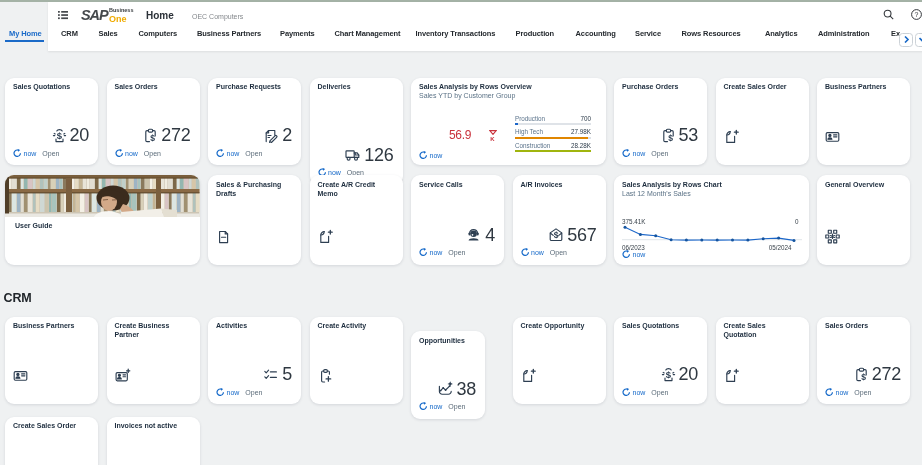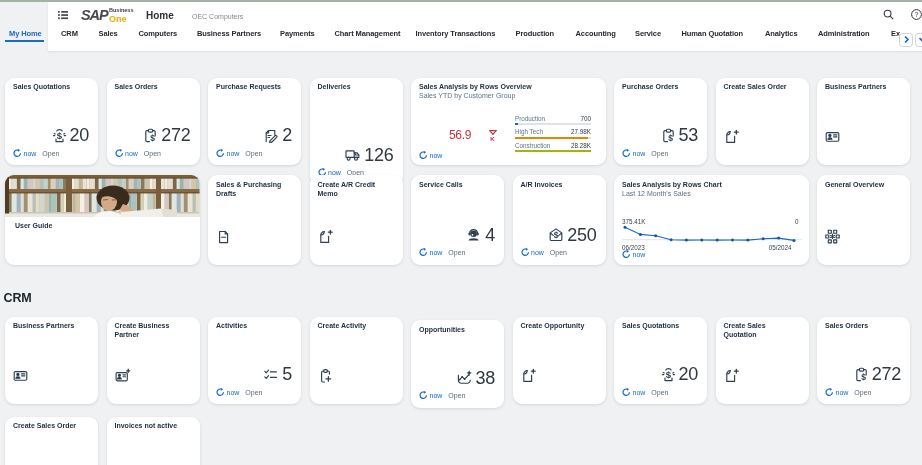--- a/index.html
+++ b/index.html
@@ -88,21 +88,21 @@
   <span style="left:61px">CRM</span>
   <span style="left:98.5px">Sales</span>
   <span style="left:138.5px">Computers</span>
   <span style="left:197px">Business Partners</span>
   <span style="left:280px">Payments</span>
   <span style="left:334.5px">Chart Management</span>
   <span style="left:415.5px">Inventory Transactions</span>
   <span style="left:515.5px">Production</span>
   <span style="left:575.5px">Accounting</span>
   <span style="left:635px">Service</span>
-  <span style="left:681.5px">Human Quotation</span>
+  <span style="left:681.5px">Rows Resources</span>
   <span style="left:765px">Analytics</span>
   <span style="left:818px">Administration</span>
   <span style="left:891px">Ex</span>
   <div class="underline"></div>
 </div>
 <div class="obtn" style="left:899px">
     <svg width="7" height="7" viewBox="0 0 7 7" fill="none" stroke="#1a6ac8" stroke-width="1.6">
       <path d="M2 0.5 L5 3.5 L2 6.5"></path>
     </svg>
   </div>
@@ -440,21 +440,21 @@
       </div>
     </div>
 <div class="tile" style="left:512.5px;top:175px;width:93px;height:89.5px">
       <div class="t">A/R Invoices</div>
       <div class="kpi">
         <svg class="ic" width="16" height="15" viewBox="0 0 16 15" fill="none" stroke="#2e3f52" stroke-width="1.15" stroke-linecap="round" stroke-linejoin="round">
 <path d="M2.2 5.9 L8 1.9 L13.8 5.9 V12.3 A1.2 1.2 0 0 1 12.6 13.5 H3.4 A1.2 1.2 0 0 1 2.2 12.3 Z"></path>
 <path d="M2.5 6.2 L5.2 8.4 M13.5 6.2 L10.8 8.4"></path>
 <text x="8" y="11" font-size="8.5" font-weight="bold" stroke="none" fill="#2e3f52" text-anchor="middle" font-family="Liberation Sans">$</text>
 </svg>
-        <span class="num">250</span>
+        <span class="num">567</span>
       </div>
       <div class="lk">
         <svg width="8.5" height="8.5" viewBox="0 0 9 9" fill="none">
           <path d="M7.9 4.5 A3.4 3.4 0 1 1 6 1.4" stroke="#1569c9" stroke-width="1.25"></path>
           <path d="M4.9 0 L7.6 1 L5.4 3 Z" fill="#1569c9"></path>
         </svg>
         <span class="now">now</span>
         <span class="open">Open</span>
       </div>
     </div>
@@ -550,21 +550,21 @@
       <div class="t">Create Activity</div>
       <div class="solo">
         <svg class="ic" width="15" height="16" viewBox="0 0 15 16" fill="none" stroke="#2e3f52" stroke-width="1.15" stroke-linecap="round" stroke-linejoin="round">
 <path d="M9.4 3 H10.2 A1.2 1.2 0 0 1 11.4 4.2 V6.2"></path>
 <path d="M5.6 3 H4.8 A1.2 1.2 0 0 0 3.6 4.2 V12.8 A1.2 1.2 0 0 0 4.8 14 H6.6"></path>
 <rect x="5.6" y="1.6" width="3.8" height="2.8" rx="1.3"></rect>
 <path d="M10.4 8.6 V13.2 M8.1 10.9 H12.7" stroke-width="1.3"></path>
 </svg>
       </div>
     </div>
-<div class="tile" style="left:411px;top:320px;width:93px;height:87.5px">
+<div class="tile" style="left:411px;top:331px;width:74px;height:87.5px">
       <div class="t">Opportunities</div>
       <div class="kpi">
         <svg class="ic" width="16" height="15" viewBox="0 0 16 15" fill="none" stroke="#2e3f52" stroke-width="1.15" stroke-linecap="round" stroke-linejoin="round">
 <path d="M1.4 5.2 V10.4 A2.8 2.8 0 0 0 4.2 13.2 H10.4 A2.8 2.8 0 0 0 13.2 10.4"></path>
 <path d="M2.6 9.6 L5.2 6.8 L7.6 9 L11.6 5.2"></path>
 <circle cx="2.6" cy="9.6" r="0.9" fill="#2e3f52" stroke="none"></circle>
 <circle cx="5.2" cy="6.8" r="0.9" fill="#2e3f52" stroke="none"></circle>
 <circle cx="7.6" cy="9" r="0.9" fill="#2e3f52" stroke="none"></circle>
 <circle cx="11.6" cy="5.2" r="0.9" fill="#2e3f52" stroke="none"></circle>
 <path d="M12.2 0.2 L13 2.1 L14.9 2.9 L13 3.7 L12.2 5.6 L11.4 3.7 L9.5 2.9 L11.4 2.1 Z" fill="#2e3f52" stroke="none"></path>

